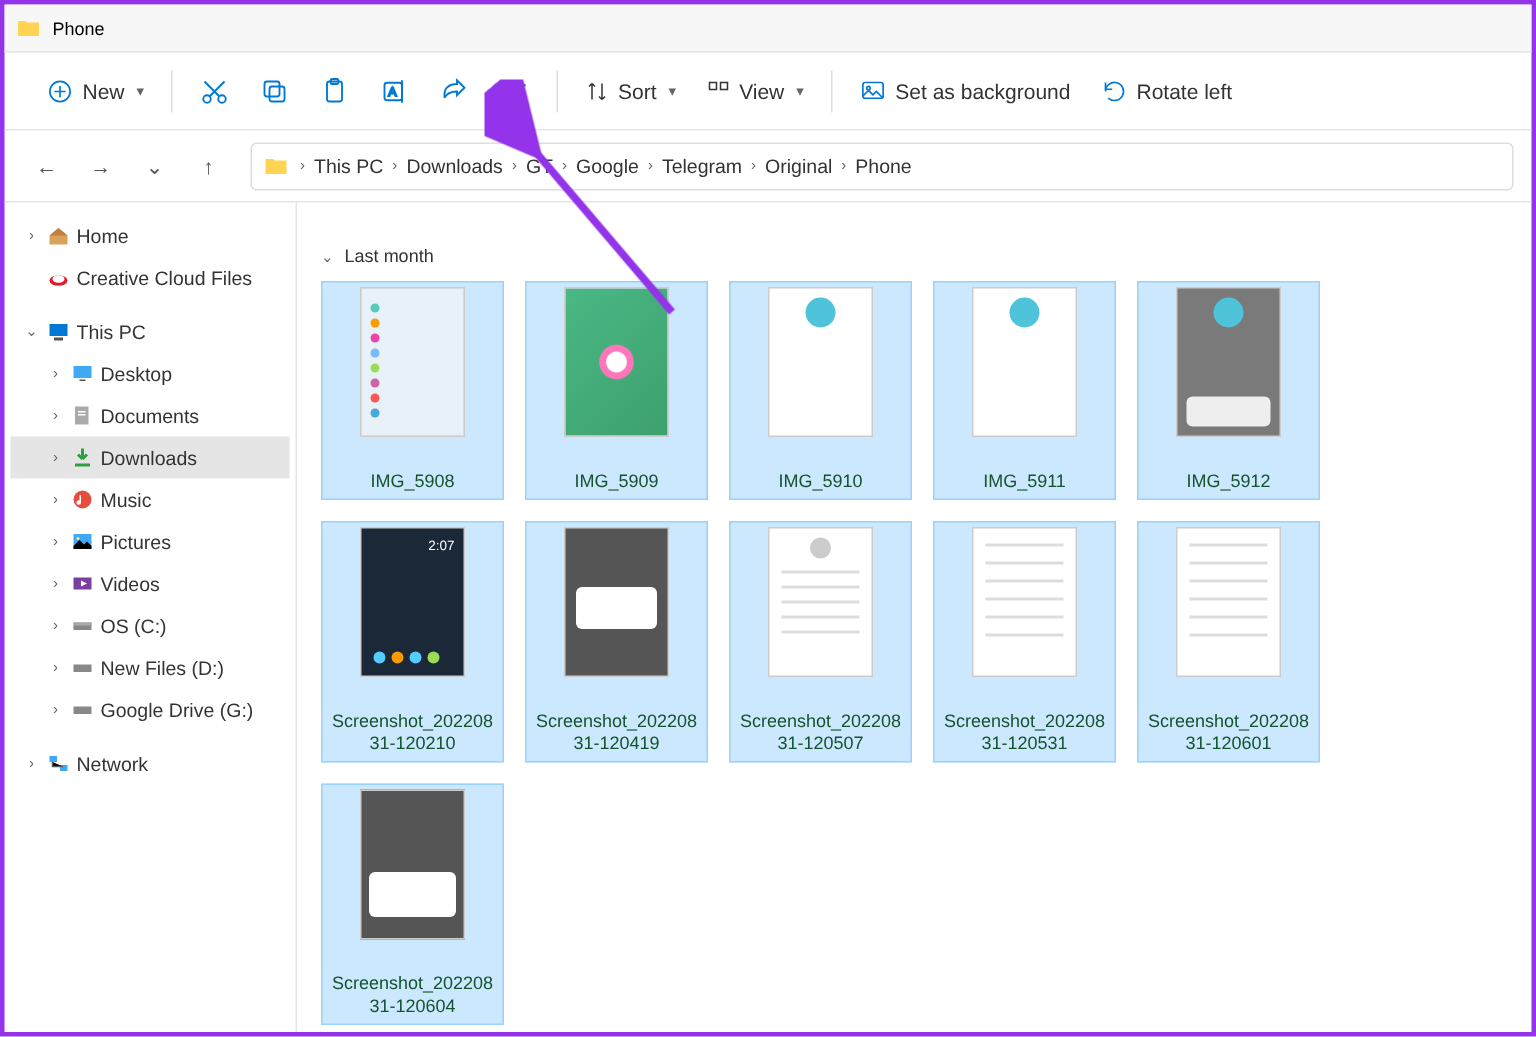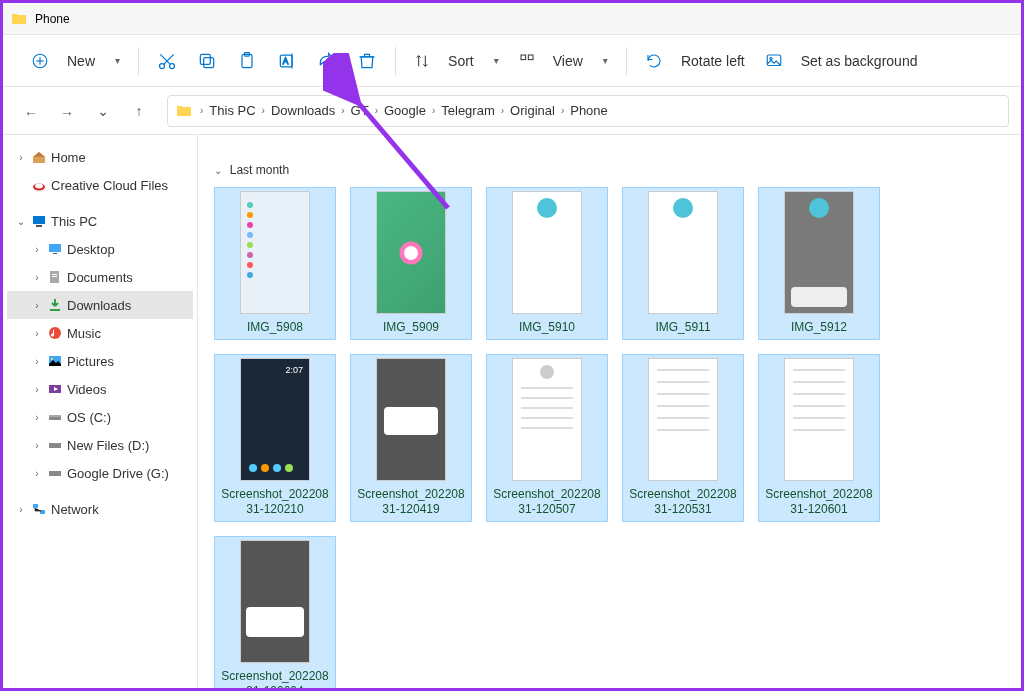--- a/index.html
+++ b/index.html
@@ -1,21 +1,21 @@
 <!DOCTYPE html>
 <html><head>
 <meta charset="utf-8">
 <style>
 * { margin: 0; padding: 0; box-sizing: border-box; font-family: 'Segoe UI', Tahoma, sans-serif; }
 body { background: #fff; border: 3px solid #9333ea; width: 1024px; height: 691px; overflow: hidden; position: relative; }
 .titlebar { height: 32px; display: flex; align-items: center; padding: 0 8px; background: #f7f7f7; border-bottom: 1px solid #e5e5e5; }
 .titlebar-icon { width: 16px; height: 16px; margin-right: 8px; }
 .titlebar-text { font-size: 12px; color: #000; }
 .toolbar { height: 52px; display: flex; align-items: center; padding: 0 18px; gap: 0; border-bottom: 1px solid #e5e5e5; }
-.toolbar-btn { display: flex; align-items: center; gap: 18px; padding: 6px 10px; font-size: 14px; color: #333; cursor: pointer; border-radius: 4px; }
+.toolbar-btn { display: flex; align-items: center; gap: 6px; padding: 6px 10px; font-size: 14px; color: #333; cursor: pointer; border-radius: 4px; }
 .toolbar-icon-btn { width: 40px; height: 40px; display: flex; align-items: center; justify-content: center; cursor: pointer; border-radius: 4px; color: #0078d4; }
 .toolbar-sep { width: 1px; height: 28px; background: #ddd; margin: 0 8px; }
 .chevron { font-size: 10px; color: #666; margin-left: 2px; }
 .navbar { height: 48px; display: flex; align-items: center; padding: 0 12px; gap: 4px; border-bottom: 1px solid #e5e5e5; }
 .nav-arrow { width: 32px; height: 32px; display: flex; align-items: center; justify-content: center; cursor: pointer; color: #555; font-size: 14px; border-radius: 4px; }
 .breadcrumb-bar { flex: 1; height: 32px; border: 1px solid #ddd; border-radius: 4px; display: flex; align-items: center; padding: 0 6px; margin-left: 8px; }
 .breadcrumb-folder { width: 20px; height: 16px; margin-right: 4px; }
 .breadcrumb-item { font-size: 13px; color: #333; padding: 2px 4px; cursor: pointer; }
 .breadcrumb-sep { font-size: 10px; color: #666; padding: 0 2px; }
 .main { display: flex; height: calc(100% - 132px); }
@@ -25,21 +25,21 @@
 .tree-chevron { width: 12px; font-size: 10px; color: #666; text-align: center; }
 .tree-icon { width: 16px; height: 16px; display: flex; align-items: center; justify-content: center; }
 .tree-indent-1 { padding-left: 24px; }
 .tree-spacer { height: 8px; }
 .content { flex: 1; padding: 8px 16px; overflow: auto; }
 .group-header { font-size: 12px; color: #333; margin: 20px 0 10px 0; cursor: pointer; }
 .group-chevron { color: #666; font-size: 10px; margin-right: 4px; }
 .file-grid { display: flex; flex-wrap: wrap; gap: 14px; }
 .file-item { width: 122px; display: flex; flex-direction: column; align-items: center; padding: 4px; cursor: pointer; }
 .file-item.selected { background: #cce8ff; border: 1px solid #99d1ff; padding: 3px; }
-.thumb { width: 70px; height: 123px; background: #fff; border: 1px solid #ccc; margin-bottom: 6px; display: flex; flex-direction: column; align-items: center; justify-content: flex-start; padding: 4px; gap: 2px; overflow: hidden; position: relative; }
+.thumb { width: 70px; height: 100px; background: #fff; border: 1px solid #ccc; margin-bottom: 22px; display: flex; flex-direction: column; align-items: center; justify-content: flex-start; padding: 4px; gap: 2px; overflow: hidden; position: relative; }
 .file-label { font-size: 12px; text-align: center; line-height: 1.3; word-break: break-word; color: #14532d; }
 
 .th-a { background: linear-gradient(#e8f0f8,#e8f0f8); }
 .th-a::before { content:''; position:absolute; left:6px; top:10px; width:6px; height:6px; border-radius:50%; background:#5cb; box-shadow: 0 10px 0 #f90, 0 20px 0 #e4a, 0 30px 0 #7bf, 0 40px 0 #9d5, 0 50px 0 #c6a, 0 60px 0 #f55, 0 70px 0 #4ad;}
 .th-b { background: linear-gradient(135deg,#4ab884,#3da06f); display:flex; align-items:center; justify-content:center; }
 .th-b::after { content:''; width:26px; height:26px; background:radial-gradient(circle,#fff 35%,#f7b 40%,#f7b 60%,transparent 65%); border-radius:6px;}
 .th-c { background:#fff; padding-top:20px;}
 .th-c::before { content:''; position:absolute; top:6px; left:50%; transform:translateX(-50%); width:20px; height:20px; border-radius:50%; background:#4fc3d9;}
 .th-d { background:#fff; padding-top:20px;}
 .th-d::before { content:''; position:absolute; top:6px; left:50%; transform:translateX(-50%); width:20px; height:20px; border-radius:50%; background:#4fc3d9;}
@@ -144,32 +144,32 @@
     <svg width="16" height="16" viewBox="0 0 24 24" fill="none" stroke="#333" stroke-width="1.5">
         <rect x="3" y="3" width="7" height="7"></rect>
         <rect x="14" y="3" width="7" height="7"></rect>
       </svg>
     <span>View</span>
     <span class="chevron">▾</span>
   </div>
   <div class="toolbar-sep"></div>
   <div class="toolbar-btn">
     <svg width="18" height="18" viewBox="0 0 24 24" fill="none" stroke="#0078d4" stroke-width="1.5">
-        <path d="M4 12a8 8 0 1 1 2.5 5.8"></path>
-        <path d="M4 4v6h6"></path>
-      </svg>
-    <span>Rotate left</span>
-  </div>
-  <div class="toolbar-btn">
-    <svg width="18" height="18" viewBox="0 0 24 24" fill="none" stroke="#0078d4" stroke-width="1.5">
         <rect x="3" y="4" width="18" height="14" rx="2"></rect>
         <circle cx="8" cy="9" r="1.5"></circle>
         <path d="M3 16l5-5 4 4 3-3 6 6"></path>
       </svg>
     <span>Set as background</span>
+  </div>
+  <div class="toolbar-btn">
+    <svg width="18" height="18" viewBox="0 0 24 24" fill="none" stroke="#0078d4" stroke-width="1.5">
+        <path d="M4 12a8 8 0 1 1 2.5 5.8"></path>
+        <path d="M4 4v6h6"></path>
+      </svg>
+    <span>Rotate left</span>
   </div>
 </div>
 
 <div class="navbar">
   <div class="nav-arrow">←</div>
   <div class="nav-arrow">→</div>
   <div class="nav-arrow">⌄</div>
   <div class="nav-arrow">↑</div>
   <div class="breadcrumb-bar">
     <svg class="breadcrumb-folder" viewBox="0 0 16 16">

